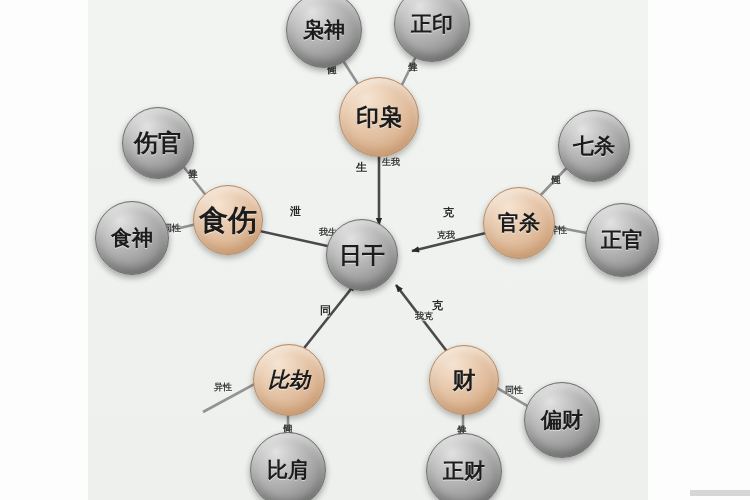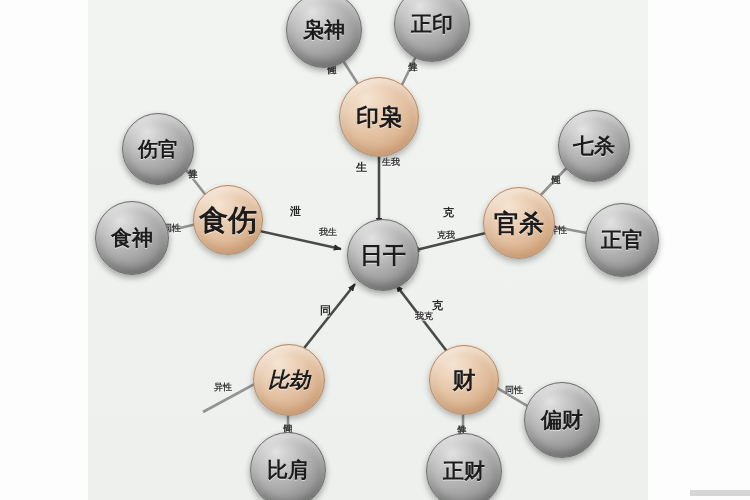--- a/index.html
+++ b/index.html
@@ -155,53 +155,53 @@
   <div class="arrlbl small" style="left:283px; top:228px;margin-left:36px;">我生</div>
 
   <div class="arrlbl" style="left:443px; top:207px;">克</div>
   <div class="arrlbl small" style="left:437px; top:231px;">克我</div>
 
   <div class="arrlbl" style="left:320px; top:305px;">同</div>
 
   <div class="arrlbl" style="left:432px; top:300px;">克</div>
   <div class="arrlbl small vert" style="left:415px; top:312px;">我克</div>
 
-  <div class="node gray" style="left:347px; top:219px; width:72px; height:72px; font-size:23px;text-align:right;">
+  <div class="node gray" style="left:326px; top:219px; width:72px; height:72px; font-size:23px;text-align:right;">
     <span class="lbl">日干</span>
   </div>
 
   <div class="node tan" style="left:339px; top:77px; width:80px; height:80px; font-size:23px;">
     <span class="lbl">印枭</span>
   </div>
 
   <div class="node tan" style="left:193px; top:185px; width:70px; height:70px; font-size:29px;">
     <span class="lbl">食伤</span>
   </div>
 
-  <div class="node tan" style="left:483px; top:187px; width:72px; height:72px; font-size:25px;">
+  <div class="node tan" style="left:483px; top:187px; width:72px; height:72px; font-size:21px;">
     <span class="lbl">官杀</span>
   </div>
 
   <div class="node tan" style="left:253px; top:344px; width:72px; height:72px; font-size:21px;font-style:italic;">
     <span class="lbl">比劫</span>
   </div>
 
   <div class="node tan" style="left:429px; top:345px; width:70px; height:70px; font-size:23px;">
     <span class="lbl">财</span>
   </div>
 
   <div class="node gray" style="left:286px; top:-8px; width:76px; height:76px; font-size:21px;">
     <span class="lbl">枭神</span>
   </div>
 
   <div class="node gray" style="left:394px; top:-14px; width:76px; height:76px; font-size:21px;">
     <span class="lbl">正印</span>
   </div>
 
-  <div class="node gray" style="left:122px; top:113px; width:72px; height:72px; font-size:20px;">
+  <div class="node gray" style="left:122px; top:107px; width:72px; height:72px; font-size:24px;">
     <span class="lbl">伤官</span>
   </div>
 
   <div class="node gray" style="left:95px; top:201px; width:74px; height:74px; font-size:21px;">
     <span class="lbl">食神</span>
   </div>
 
   <div class="node gray" style="left:558px; top:110px; width:72px; height:72px; font-size:21px;">
     <span class="lbl">七杀</span>
   </div>

